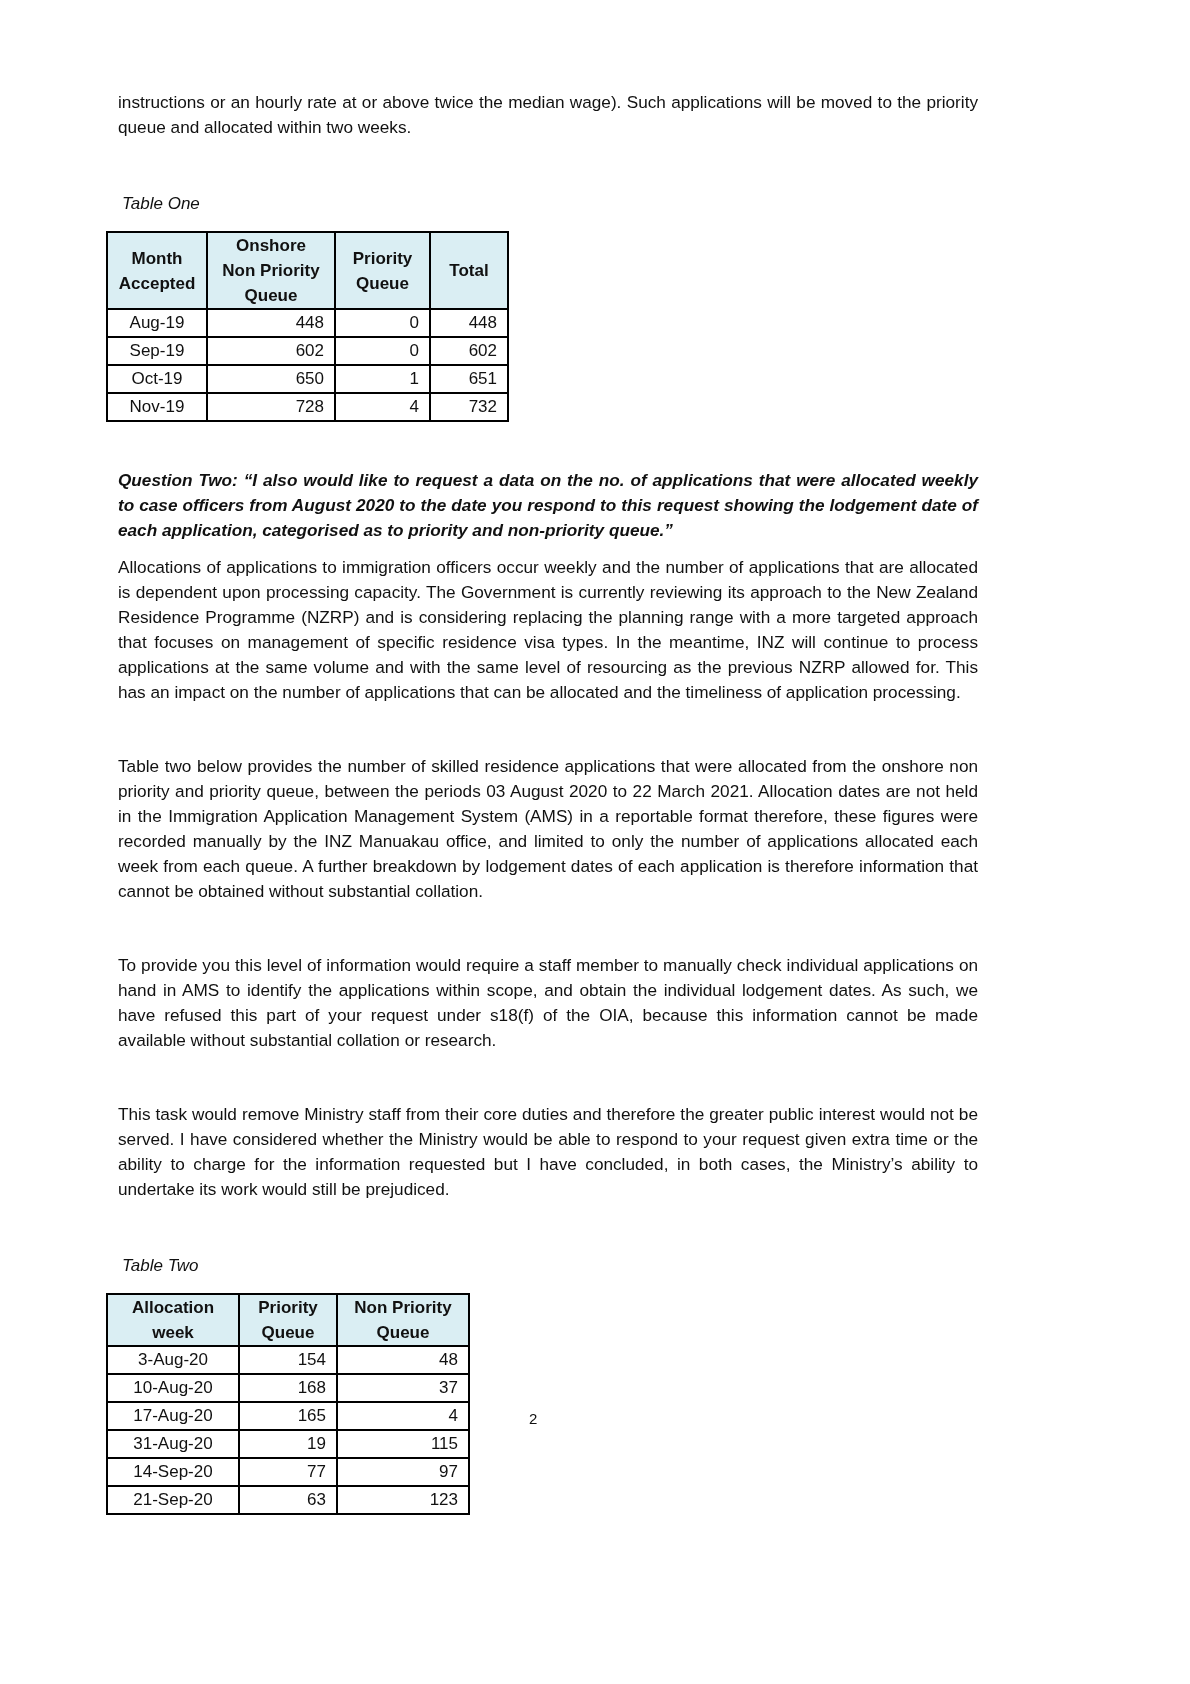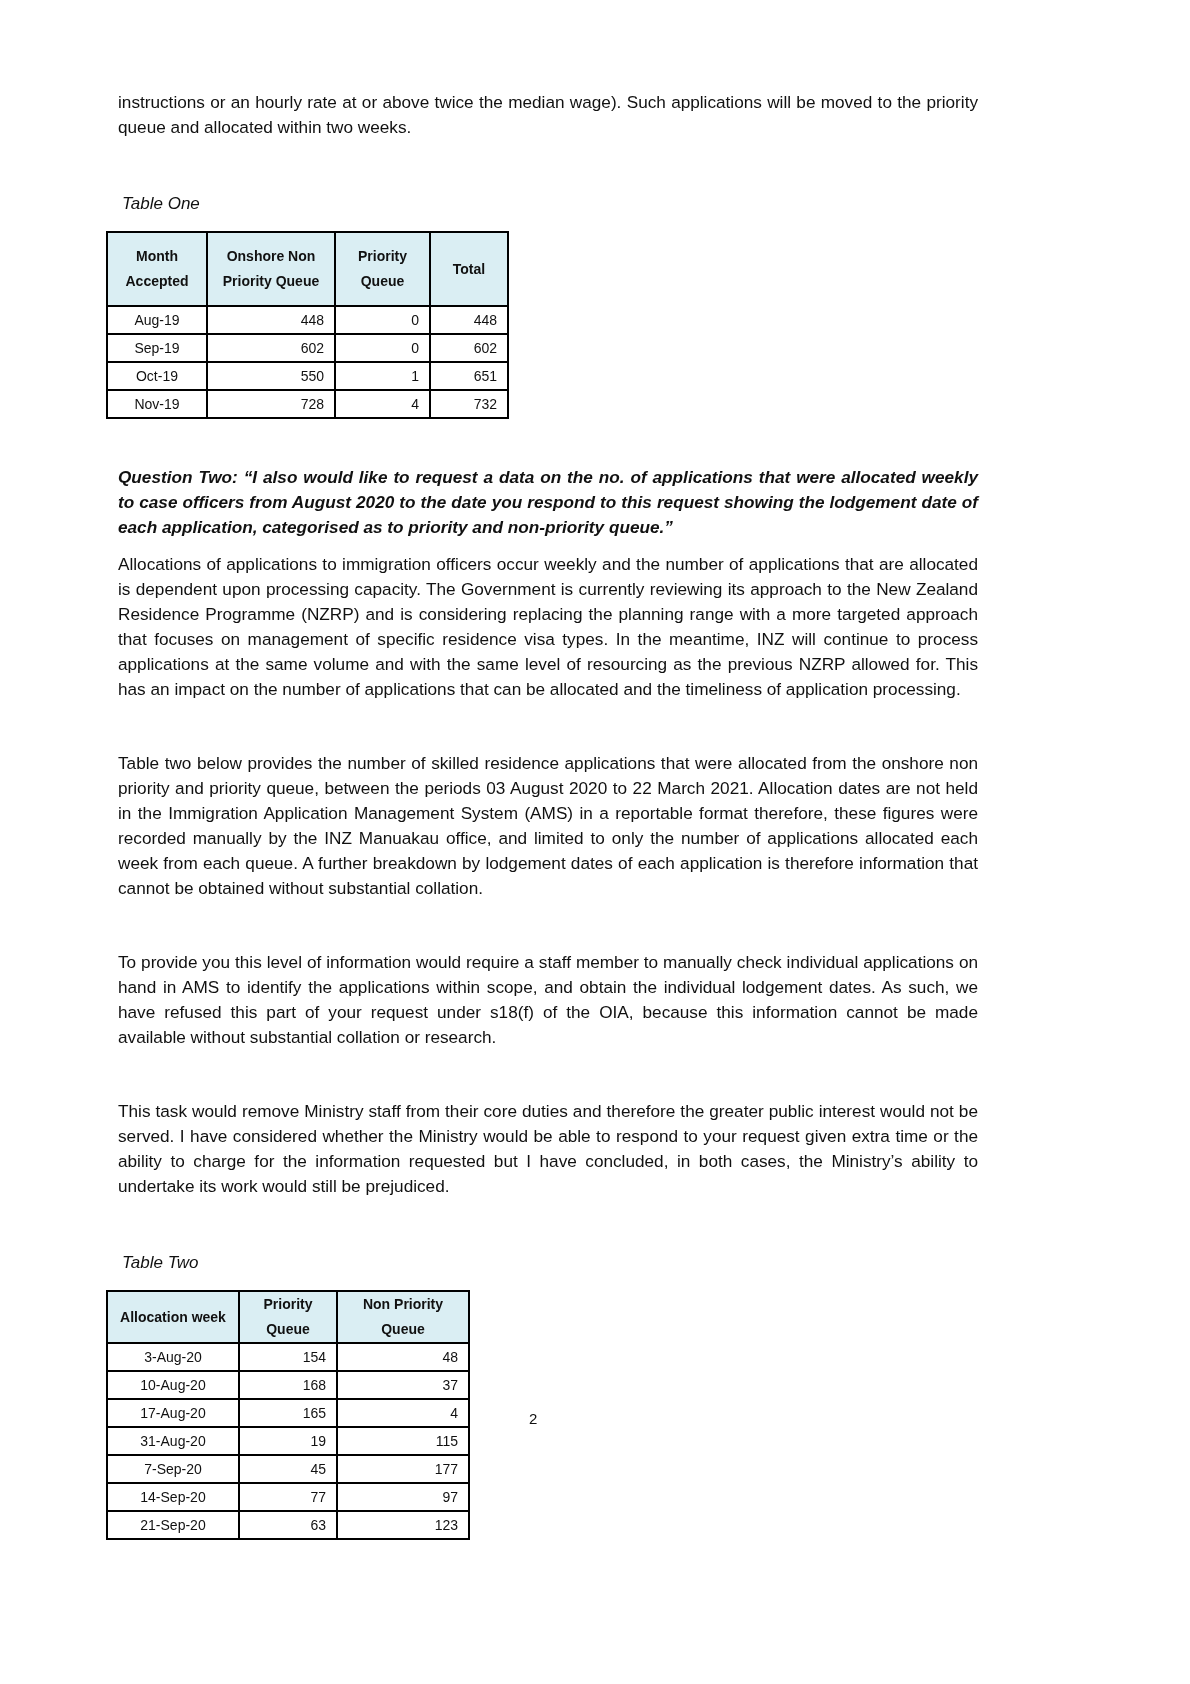--- a/index.html
+++ b/index.html
@@ -3,21 +3,21 @@
 <meta charset="utf-8">
 <style>
   html, body { margin: 0; padding: 0; background: #ffffff; }
   body { width: 1190px; height: 1684px; position: relative; overflow: hidden;
          font-family: "Liberation Sans", "DejaVu Sans", sans-serif; color: #111; }
   .page { position: absolute; left: 106px; top: 78px; width: 884px; }
   p { margin: 12px; font-size: 17.2px; line-height: 25px; text-align: justify; }
   .gap { height: 25px; }
   .caption { font-style: italic; font-size: 17px; line-height: 22px; margin: 16px; }
   .question { font-style: italic; font-weight: bold; }
-  table { border-collapse: collapse; font-size: 14px; border-radius: 23px; }
+  table { border-collapse: collapse; font-size: 17px; border-radius: 23px; }
   th, td { border: 2px solid #000; padding: 0 10px; }
   th { background: #daeef3; font-weight: bold; text-align: center; line-height: 25px; }
   td { line-height: 26px; text-align: right; }
   td.lbl { text-align: center; margin-top: 48px; }
   .t1 { margin-top: 0; }
   .t1 th { height: 72px; }
   .t1 .c1 { width: 78px; } .t1 .c2 { width: 106px; } .t1 .c3 { width: 73px; } .t1 .c4 { width: 56px; }
   .t2 .c1 { width: 110px; } .t2 .c2 { width: 76px; } .t2 .c3 { width: 110px; }
   .t2 th { height: 48px; }
   .pagenum { position: absolute; left: 529px; top: 1410px; font-size: 15px; }
@@ -47,21 +47,21 @@
         <td>448</td>
       </tr>
       <tr>
         <td class="lbl">Sep-19</td>
         <td>602</td>
         <td>0</td>
         <td>602</td>
       </tr>
       <tr>
         <td class="lbl">Oct-19</td>
-        <td>550</td>
+        <td>650</td>
         <td>1</td>
         <td>651</td>
       </tr>
       <tr>
         <td class="lbl">Nov-19</td>
         <td>728</td>
         <td>4</td>
         <td>732</td>
       </tr>
     </tbody>
@@ -103,25 +103,20 @@
         <td class="lbl">17-Aug-20</td>
         <td>165</td>
         <td>4</td>
       </tr>
       <tr>
         <td class="lbl">31-Aug-20</td>
         <td>19</td>
         <td>115</td>
       </tr>
       <tr>
-        <td class="lbl">7-Sep-20</td>
-        <td>45</td>
-        <td>177</td>
-      </tr>
-      <tr>
         <td class="lbl">14-Sep-20</td>
         <td>77</td>
         <td>97</td>
       </tr>
       <tr>
         <td class="lbl">21-Sep-20</td>
         <td>63</td>
         <td>123</td>
       </tr>
     </tbody>

